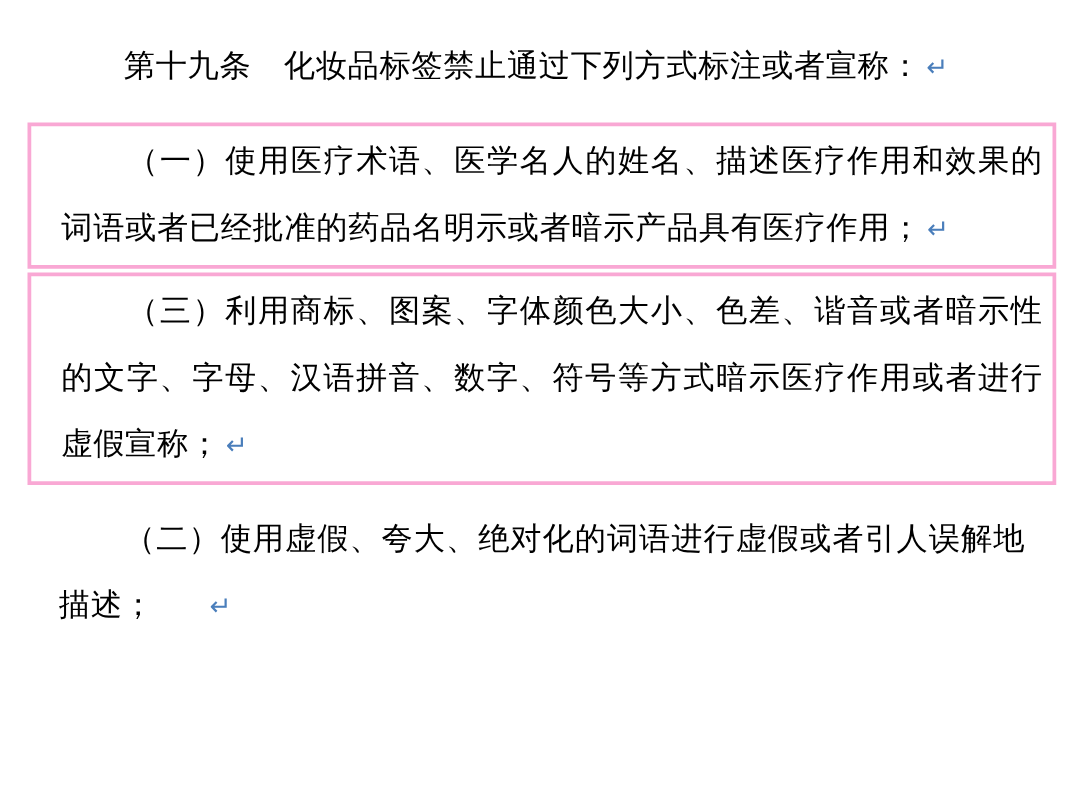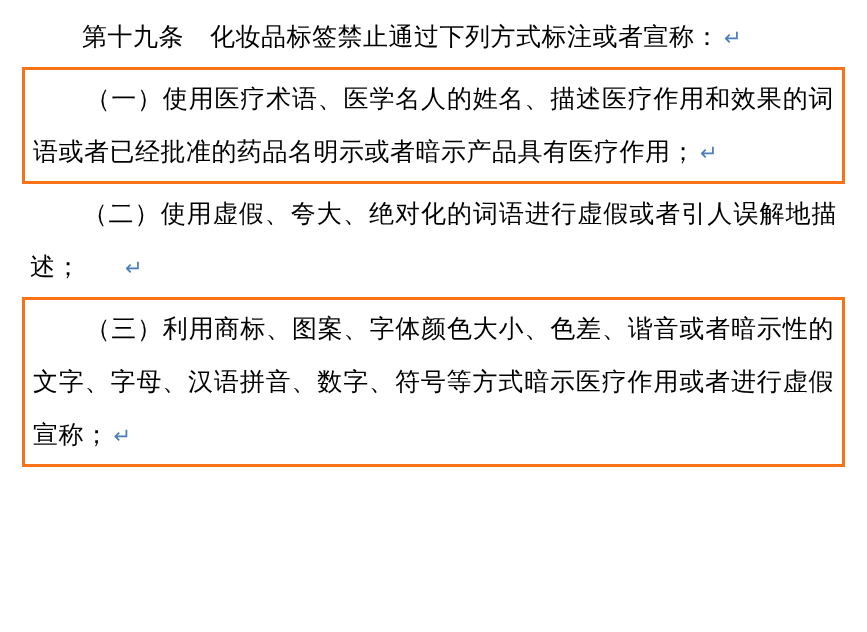--- a/index.html
+++ b/index.html
@@ -21,31 +21,31 @@
     box-sizing: border-box;
     padding: 10px 22px 0 22px;
   }
   .para {
     position: relative;
     font-size: 25px;
     line-height: 53px;
     letter-spacing: 0.5px;
     text-align: justify;
     text-justify: inter-ideograph;
-    margin: 0;
+    margin: 17px;
     padding: 0 8px;
     box-sizing: border-box;
   }
   .para .indent {
     display: inline-block;
     width: 52px;
   }
   .para.boxed {
-    border: 3px solid #f97316;
-    padding: 2px 8px 2px 8px;
+    border: 3px solid #f9a8d4;
+    padding: 2px 8px 2px 24px;
     margin: 3px 0;
   }
   .pilcrow {
     color: #4a7ebb;
     font-size: 21px;
     padding-left: 4px;
     vertical-align: baseline;
   }
   .gap {
     display: inline-block;
@@ -62,22 +62,22 @@
 <div class="page">
 
   <div class="para">
     <span class="indent"></span><span>第十九条</span><span class="title-gap"></span><span>化妆品标签禁止通过下列方式标注或者宣称：</span><span class="pilcrow">↵</span>
   </div>
 
   <div class="para boxed">
     <span class="indent"></span><span>（一）</span><span>使用医疗术语、医学名人的姓名、描述医疗作用和效果的词语或者已经批准的药品名明示或者暗示产品具有医疗作用；</span><span class="pilcrow">↵</span>
   </div>
 
+  <div class="para boxed">
+    <span class="indent"></span><span>（三）</span><span>利用商标、图案、字体颜色大小、色差、谐音或者暗示性的文字、字母、汉语拼音、数字、符号等方式暗示医疗作用或者进行虚假宣称；</span><span class="pilcrow">↵</span>
+  </div>
+
   <div class="para">
     <span class="indent"></span><span>（二）</span><span>使用虚假、夸大、绝对化的词语进行虚假或者引人误解地描述；</span><span class="gap"></span><span class="pilcrow">↵</span>
-  </div>
-
-  <div class="para boxed">
-    <span class="indent"></span><span>（三）</span><span>利用商标、图案、字体颜色大小、色差、谐音或者暗示性的文字、字母、汉语拼音、数字、符号等方式暗示医疗作用或者进行虚假宣称；</span><span class="pilcrow">↵</span>
   </div>
 
 
 </div>
 
 </body></html>

